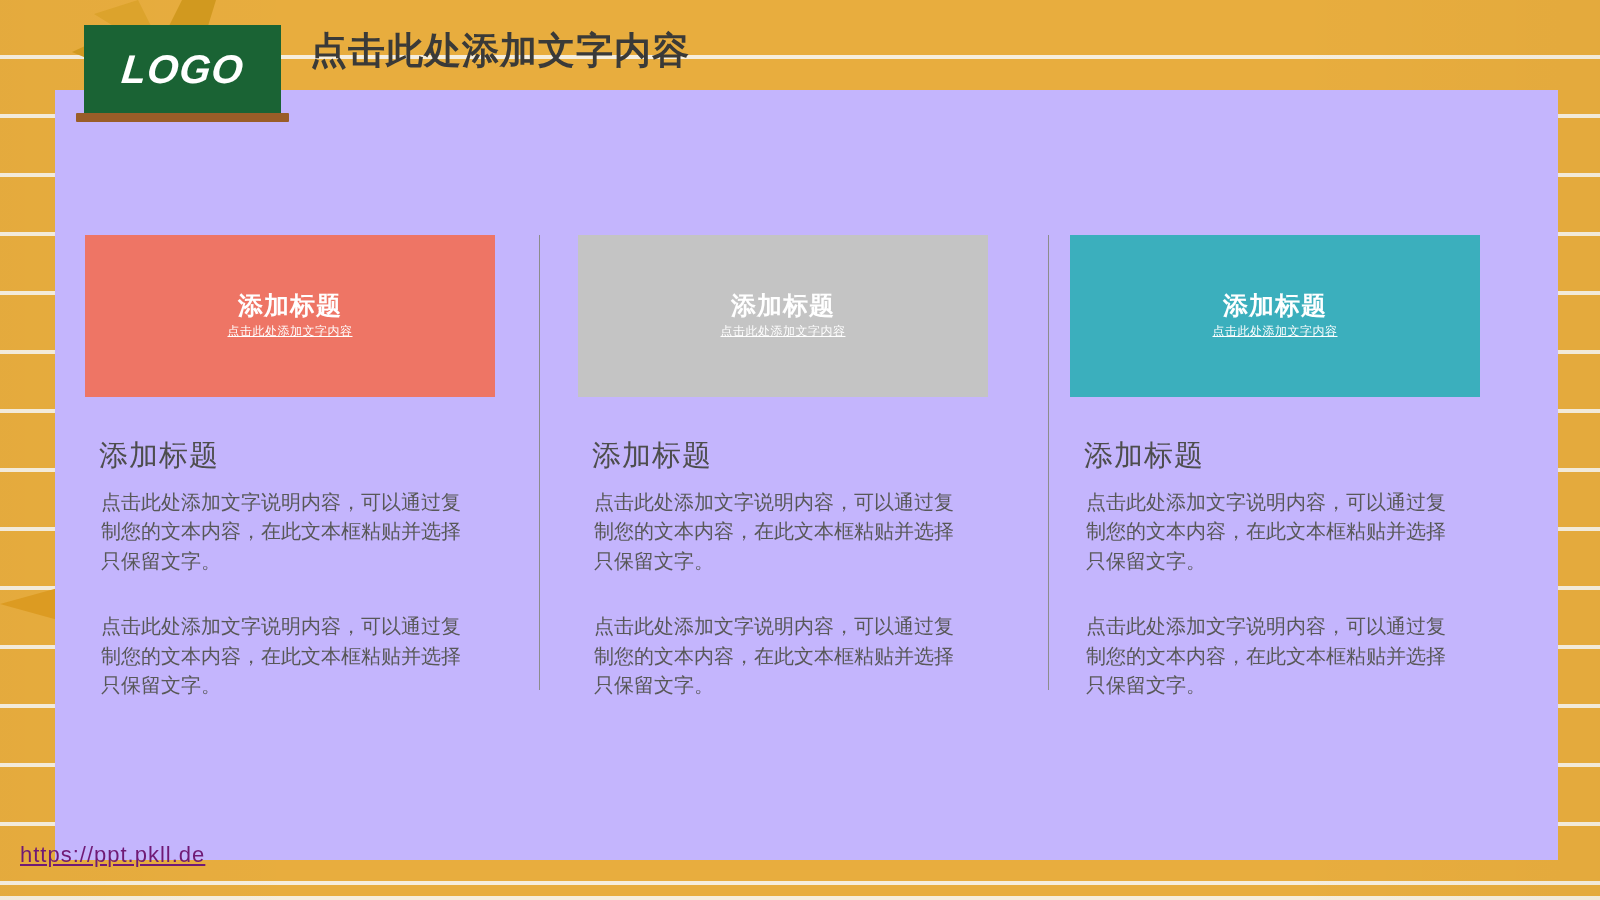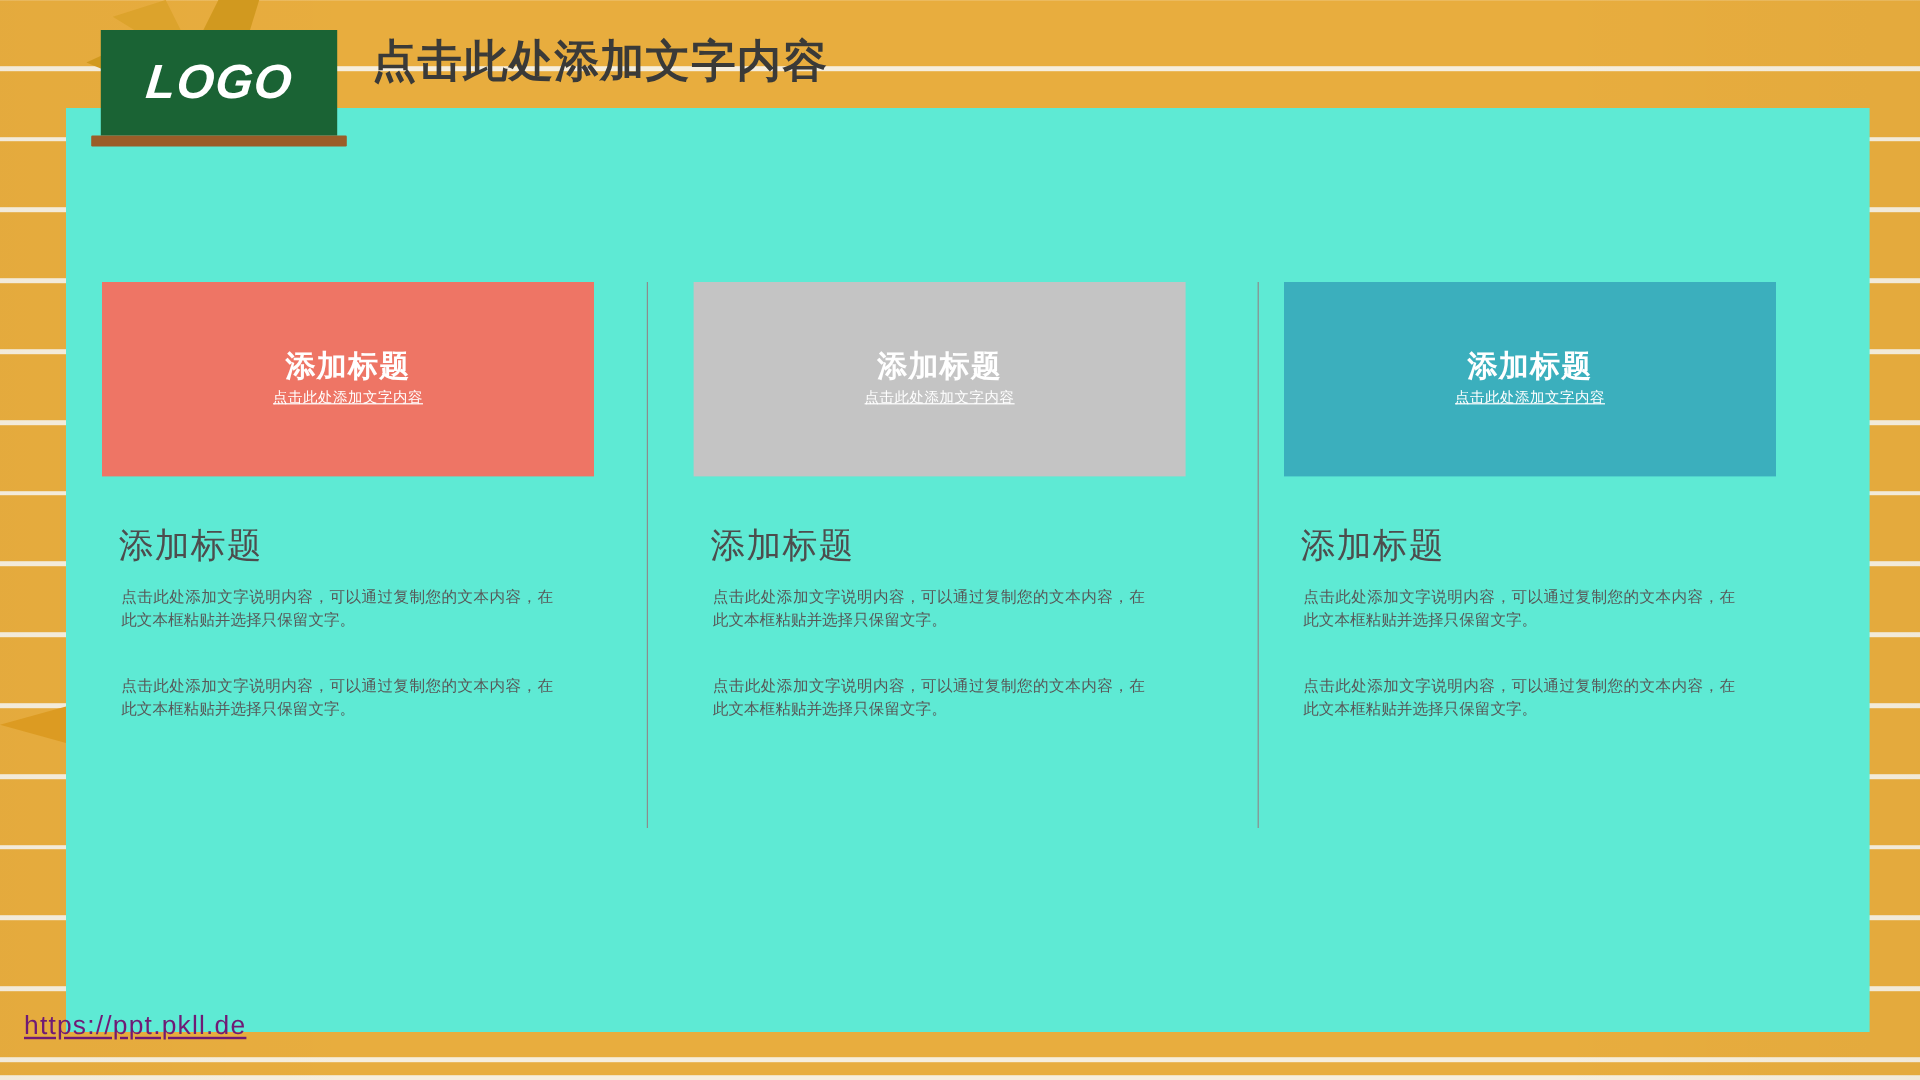--- a/index.html
+++ b/index.html
@@ -68,21 +68,21 @@
     pointer-events: none;
   }
 
   
   .panel {
     position: absolute;
     left: 55px;
     top: 90px;
     width: 1503px;
     height: 770px;
-    background: #5eead4;
+    background: #c4b5fd;
   }
 
   
   .logo-board {
     position: absolute;
     left: 84px;
     top: 25px;
     width: 197px;
     height: 88px;
     z-index: 6;
@@ -182,21 +182,21 @@
     letter-spacing: 1px;
     line-height: 1.2;
   }
   .body-paras {
     position: absolute;
     top: 398px;
     left: 16px;
     width: 360px;
   }
   .body-para {
-    font-size: 13px;
+    font-size: 20px;
     color: #585858;
     line-height: 1.47;
     letter-spacing: 0px;
     margin: 0 0 36px 0;
     text-align: justify;
   }
   .body-para:last-child { margin-bottom: 0; }
 
   
   .divider {

